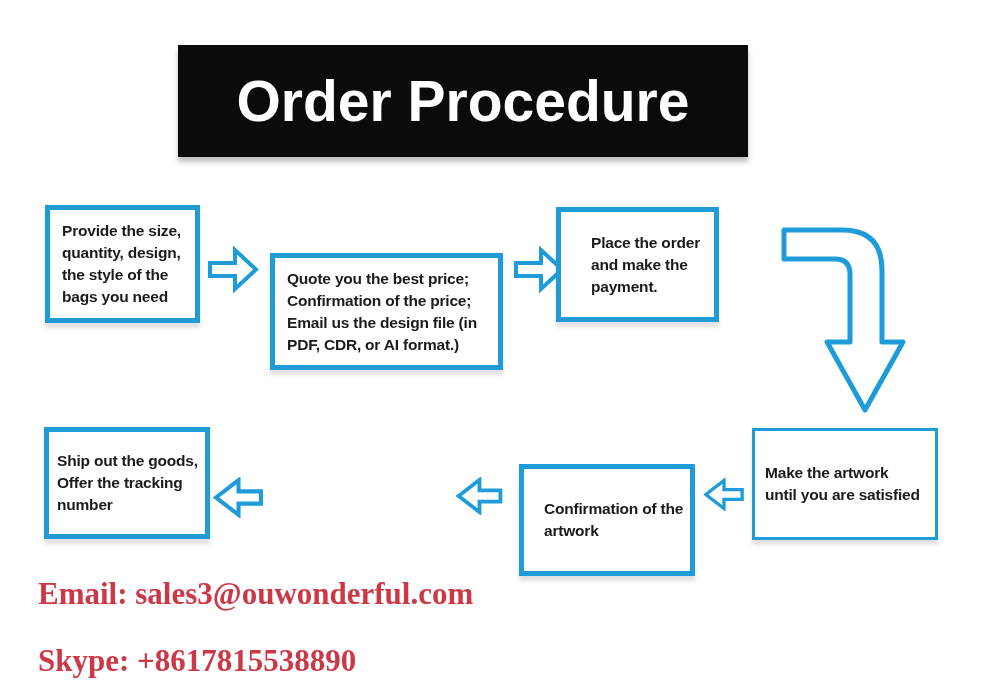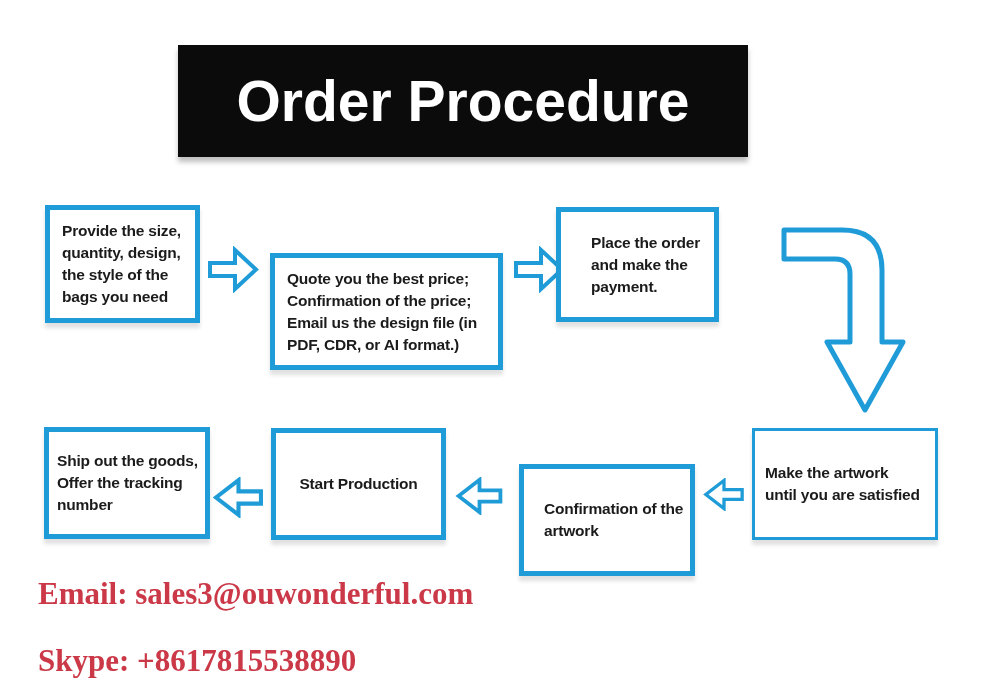--- a/index.html
+++ b/index.html
@@ -120,23 +120,20 @@
     <span class="box-text">Confirmation of the
 artwork</span>
   </div>
 
   <div class="arrow arrow-l2">
     <svg viewBox="0 0 50 40" xmlns="http://www.w3.org/2000/svg">
       <path d="M 47,14 H 25 V 3 L 3,20 L 25,37 V 26 H 47 Z" fill="#ffffff" stroke="currentColor" stroke-width="4"></path>
     </svg>
   </div>
 
-  <div class="box box-production">
-    <span class="box-text">Start Production</span>
-  </div>
 
   <div class="arrow arrow-l1">
     <svg viewBox="0 0 50 40" xmlns="http://www.w3.org/2000/svg">
       <path d="M 47,14 H 25 V 3 L 3,20 L 25,37 V 26 H 47 Z" fill="#ffffff" stroke="currentColor" stroke-width="4"></path>
     </svg>
   </div>
 
   <div class="box box-ship">
     <span class="box-text">Ship out the goods,
 Offer the tracking

